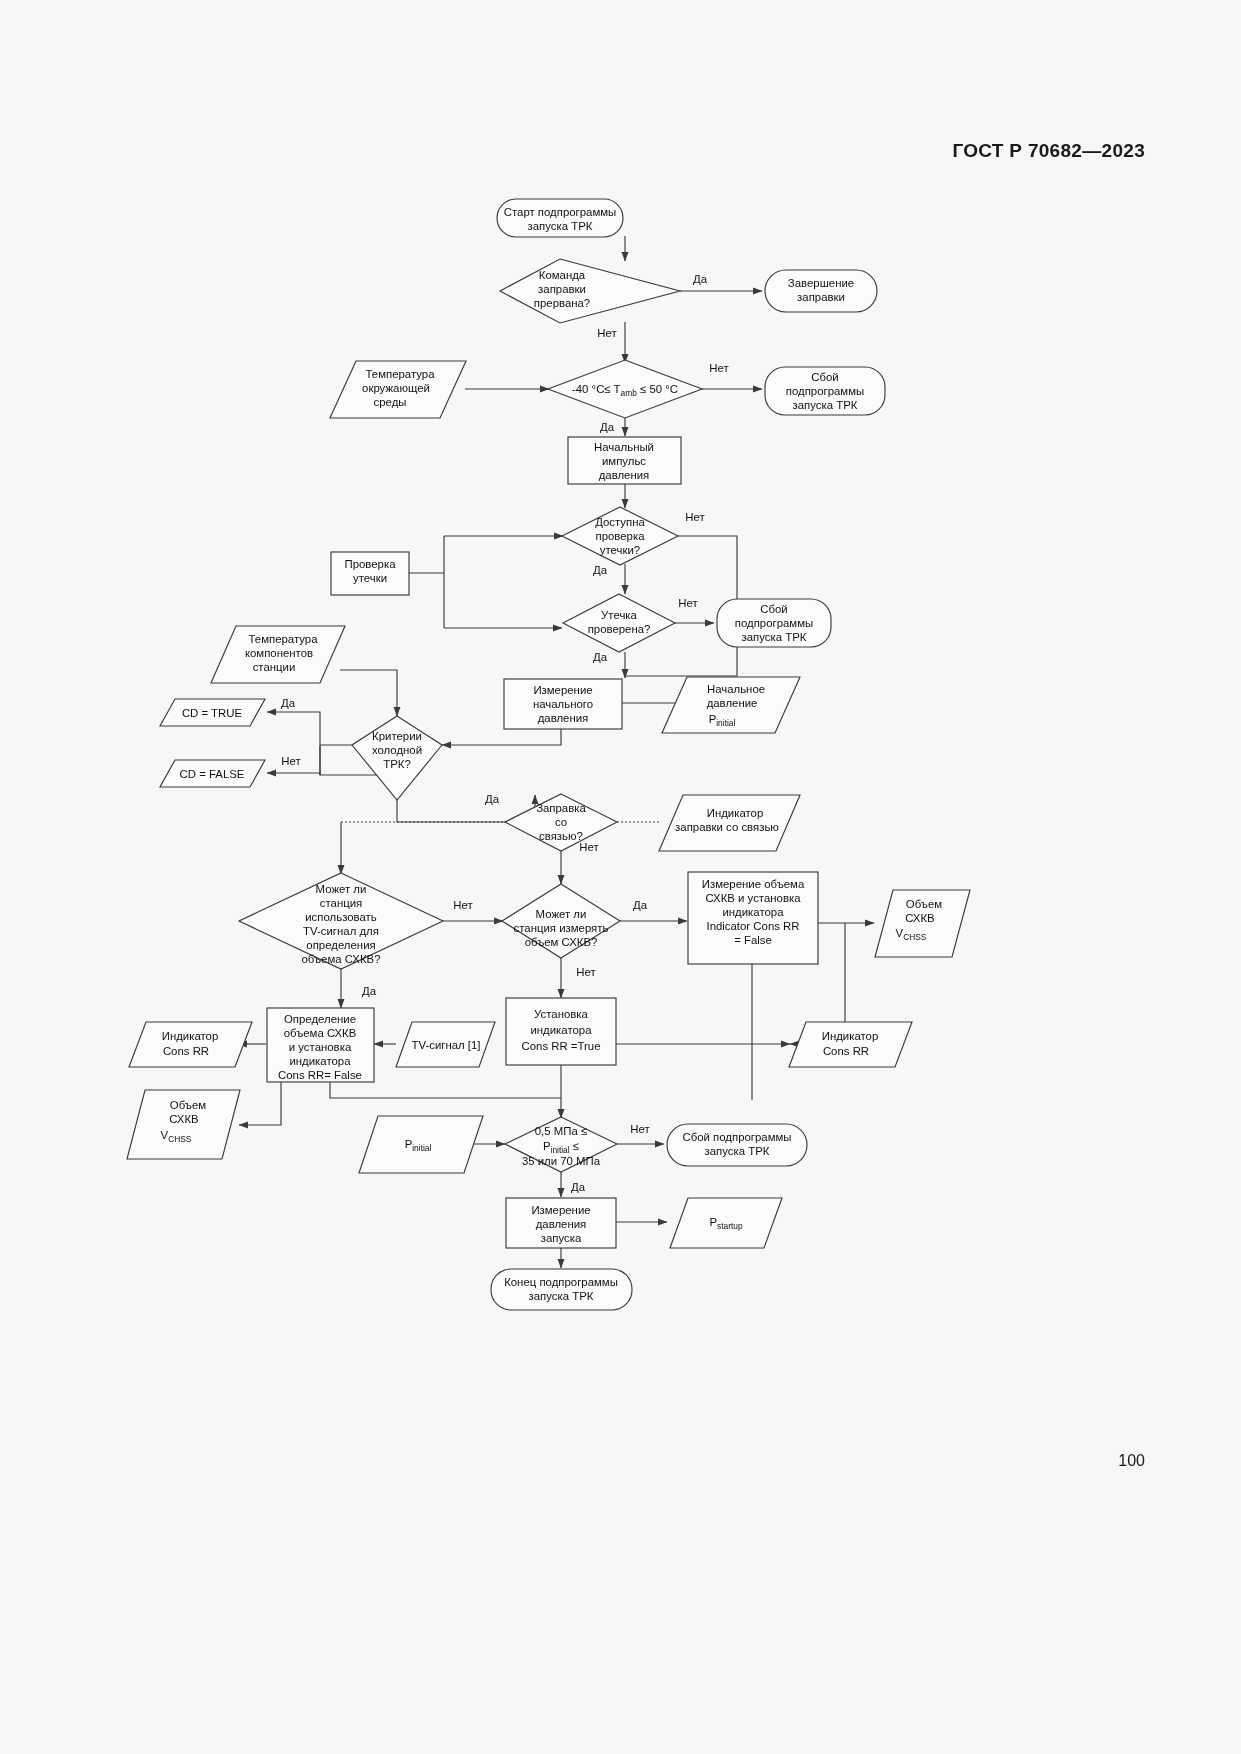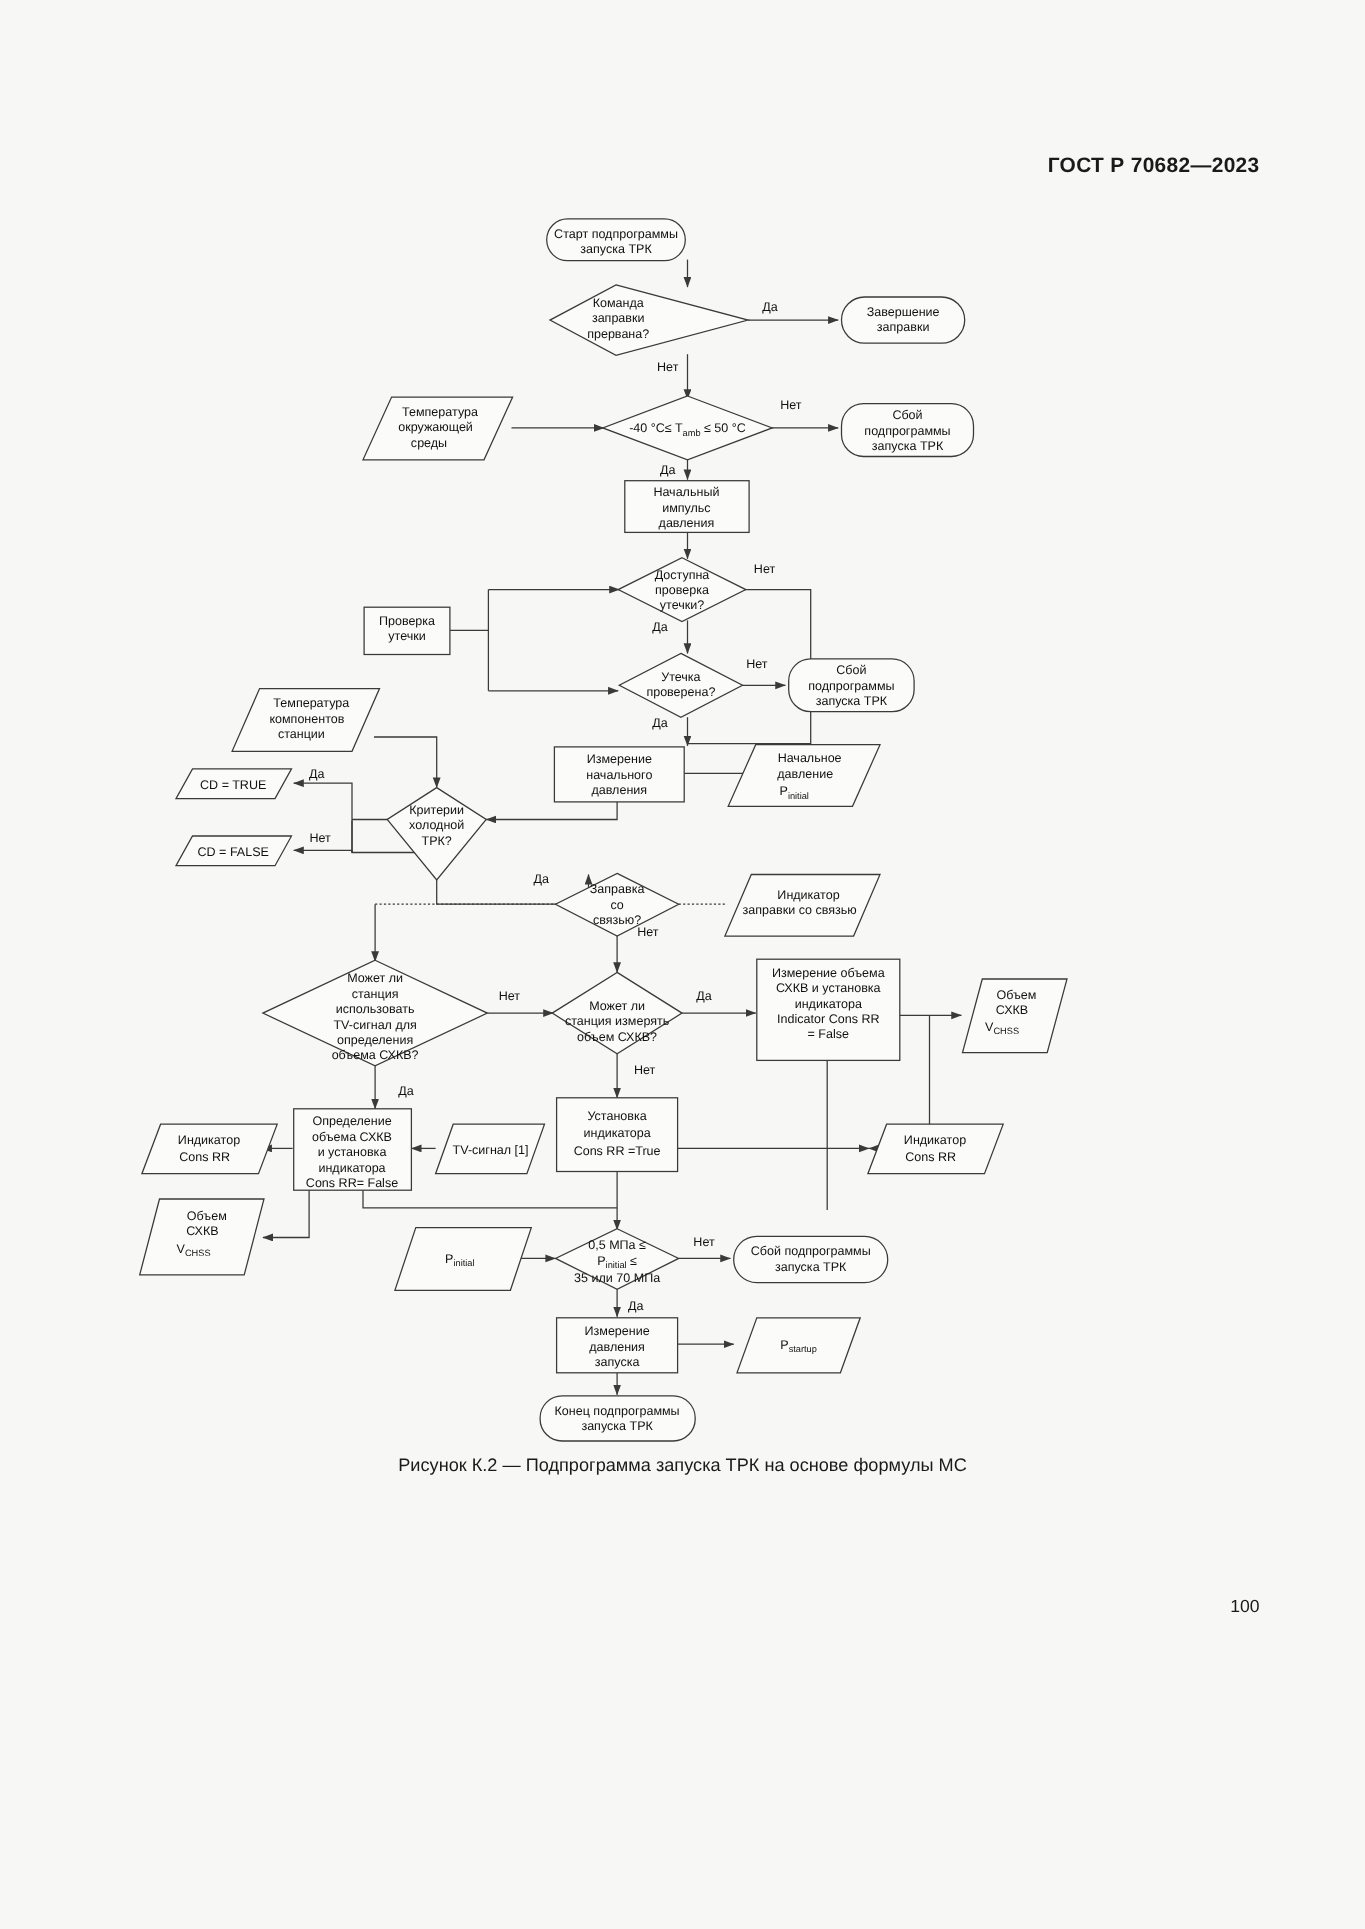--- a/index.html
+++ b/index.html
@@ -395,16 +395,15 @@
     </g>
 
     <g>
       <rect class="shape" x="491" y="1229" width="141" height="41" rx="20" ry="20"></rect>
       <text x="561" y="1246" text-anchor="middle">Конец подпрограммы</text>
       <text x="561" y="1260" text-anchor="middle">запуска ТРК</text>
     </g>
 
   </svg>
 
-  <div class="caption">Рисунок К.2 — Подпрограмма запуска ТРК на основе формулы МС</div>
   <div class="pageno">100</div>
 
 </div>
 
 </body></html>

